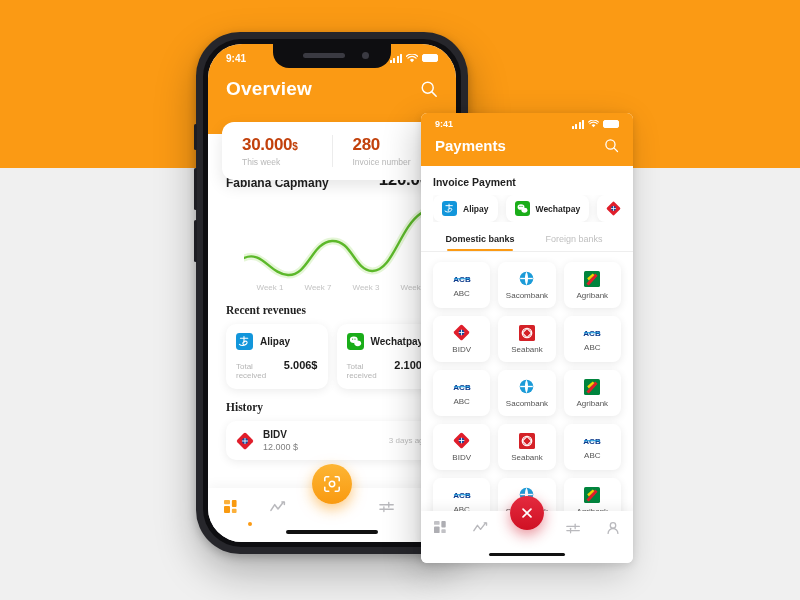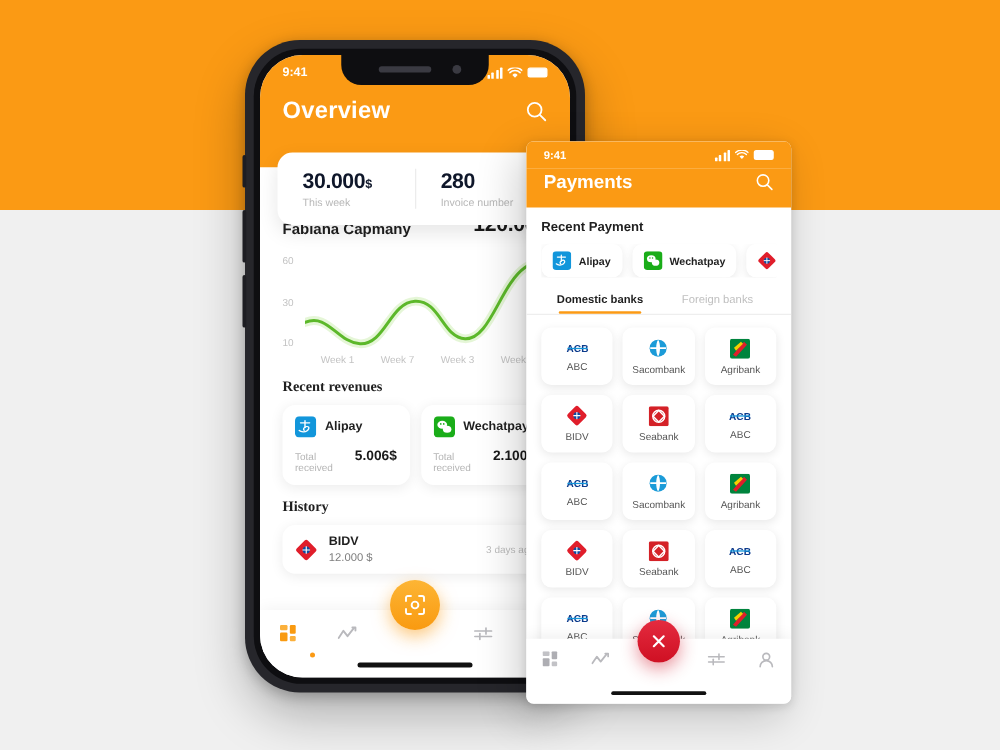--- a/index.html
+++ b/index.html
@@ -80,21 +80,21 @@
   .s1-title { color: #fff; font-size: 19px; font-weight: bold; letter-spacing: .2px; }
 
   .stats-card {
     position: absolute; left: 14px; right: 14px; top: 78px;
     background: #fff; border-radius: 12px; height: 58px;
     box-shadow: 0 6px 16px rgba(0,0,0,.10);
     display: flex; align-items: center; z-index: 6;
   }
   .stat { flex: 1; padding-left: 20px; }
   .stat + .stat { border-left: 1px solid #ececec; }
-  .stat .v { font-size: 17px; font-weight: bold; color: #0f172a; letter-spacing: -.3px; }
+  .stat .v { font-size: 17px; font-weight: bold; color: #c2410c; letter-spacing: -.3px; }
   .stat .v sub { font-size: 10px; font-weight: bold; vertical-align: baseline; }
   .stat .k { font-size: 8.5px; color: #b8b8b8; margin-top: 2px; }
 
   .s1-body { background: #fff; padding: 24px 18px 0 18px; }
   .rowline { display: flex; justify-content: space-between; align-items: flex-end; }
   .lbl-sm { font-size: 8.5px; color: #9a9a9a; }
   .staff-name { font-size: 12px; font-weight: bold; color: #1f1f1f; margin-top: 2px; text-align: center; }
   .total-rev { font-size: 17px; font-weight: bold; color: #1a1a1a; margin-top: 2px; letter-spacing: -.3px; }
 
   .chart-wrap { position: relative; height: 92px; margin-top: 10px; }
@@ -279,25 +279,20 @@
               <div class="lbl-sm">Staff</div>
               <div class="staff-name">Fabiana Capmany</div>
             </div>
             <div style="text-align:right">
               <div class="lbl-sm">Total Revenue</div>
               <div class="total-rev">120.000</div>
             </div>
           </div>
 
           <div class="chart-wrap">
-            <div class="ylabs">
-              <div class="ylab" style="top:4px">60</div>
-              <div class="ylab" style="top:38px">30</div>
-              <div class="ylab" style="top:70px">10</div>
-            </div>
             <svg width="210" height="88" viewBox="0 0 210 88" style="position:absolute;left:18px;top:0">
               <defs>
                 <linearGradient id="glow" x1="0" y1="0" x2="0" y2="1">
                   <stop offset="0%" stop-color="#8BD65C" stop-opacity=".45"></stop>
                   <stop offset="100%" stop-color="#8BD65C" stop-opacity="0"></stop>
                 </linearGradient>
               </defs>
               <path d="M0,58 C18,50 26,74 44,75 C64,76 68,42 88,41 C108,40 110,70 128,71 C148,72 156,28 176,14 C186,7 196,4 210,2" stroke="#A8E07A" stroke-width="7" fill="none" stroke-linecap="round" opacity=".30"></path>
               <path d="M0,58 C18,50 26,74 44,75 C64,76 68,42 88,41 C108,40 110,70 128,71 C148,72 156,28 176,14 C186,7 196,4 210,2" stroke="#5CB82A" stroke-width="2.4" fill="none" stroke-linecap="round"></path>
             </svg>
@@ -427,21 +422,21 @@
 
     <div class="s2-header">
       <div class="s2-title">Payments</div>
       <svg width="15" height="15" viewBox="0 0 20 20">
         <circle cx="8.6" cy="8.6" r="6.1" stroke="#fff" stroke-width="1.7" fill="none"></circle>
         <line x1="13.2" y1="13.2" x2="18" y2="18" stroke="#fff" stroke-width="1.7" stroke-linecap="round"></line>
       </svg>
     </div>
 
     <div class="s2-body">
-      <div class="s2-sec">Recent Payment</div>
+      <div class="s2-sec">Invoice Payment</div>
 
       <div class="pay-row">
         <div class="pay-chip">
           <svg width="15" height="15" viewBox="0 0 20 20">
             <rect width="20" height="20" rx="4" fill="#1296DB"></rect>
             <path d="M4 13.4c1.8 1.6 5.3 1.8 7.4.2 1.5-1.1 2-2.5 1.4-3.3-.7-.9-2.6-.6-3.8.3-1.2.9-1.2 2.1-.3 2.6" stroke="#fff" stroke-width="1.3" fill="none" stroke-linecap="round"></path>
             <path d="M5.2 6.2h8.6M9.4 4.2v6.4" stroke="#fff" stroke-width="1.3" stroke-linecap="round"></path>
           </svg>
           <span class="nm">Alipay</span>
         </div>

